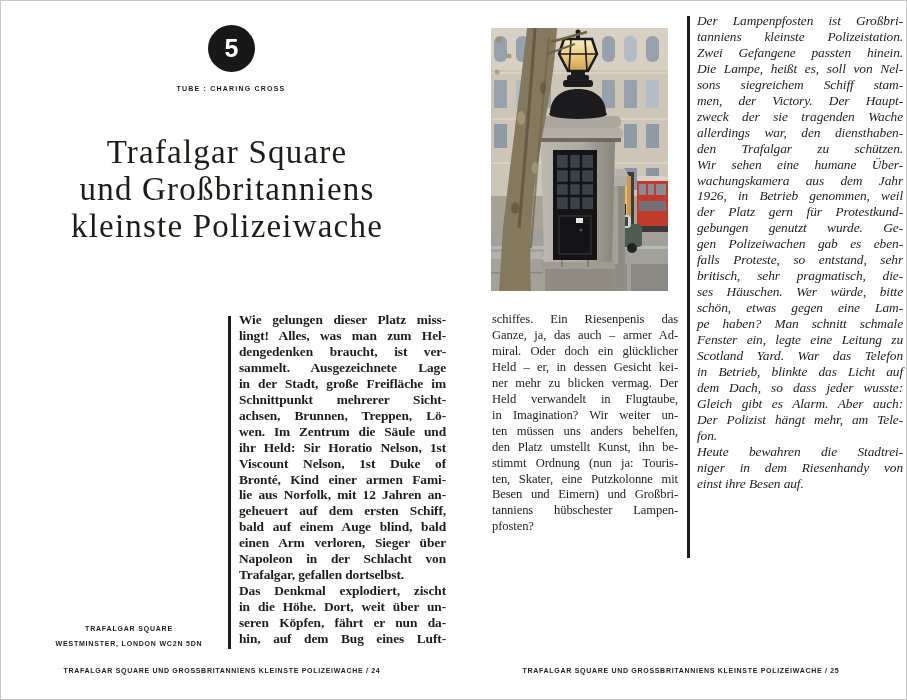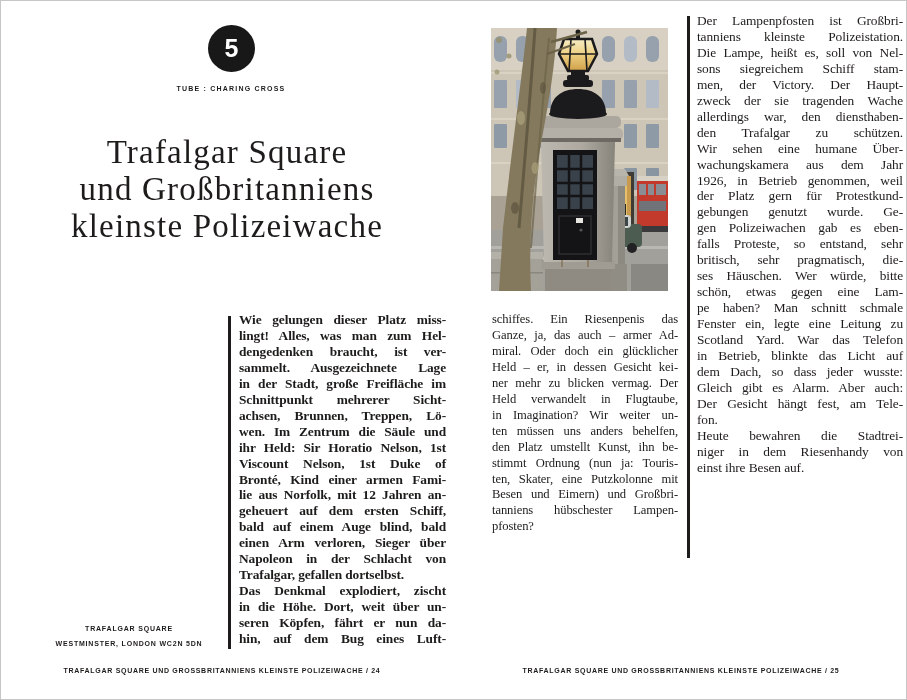--- a/index.html
+++ b/index.html
@@ -35,21 +35,21 @@
   .vrule.right-col{left:686px; top:15px; height:542px;}
   .body-col{position:absolute;}
   .body-col .line{
     font-size:13.4px; line-height:15.95px; letter-spacing:-0.1px;
     text-align:justify; text-align-last:justify; white-space:nowrap;
   }
   .body-col .line.end{text-align-last:left;}
   .body-col.col-a{left:238px; top:311px; width:207px;font-weight:bold;}
   .body-col.col-b{left:491px; top:311px; width:186px;}
   .body-col.col-b .line{font-size:12.6px; letter-spacing:-0.1px;}
-  .body-col.col-c{left:696px; top:12px; width:206px;}
+  .body-col.col-c{left:696px; top:12px; width:206px;font-style:italic;}
   .address{
     position:absolute; left:28px; top:620px; width:200px; text-align:center;
     font-family:"Liberation Sans", sans-serif; font-weight:bold; font-size:7px;
     letter-spacing:0.8px; line-height:15px; white-space:nowrap;
   }
   .footer{
     position:absolute; top:666px; width:400px; text-align:center;
     font-family:"Liberation Sans", sans-serif; font-weight:bold; font-size:7px;
     letter-spacing:0.7px; white-space:nowrap;
   }
@@ -297,20 +297,21 @@
           <div class="line">Besen und Eimern) und Großbri-</div>
           <div class="line">tanniens hübschester Lampen-</div>
           <div class="line end">pfosten?</div>
         </div>
       </div>
     <div class="vrule right-col"></div>
     <div class="body-col col-c">
         <div class="para">
           <div class="line">Der Lampenpfosten ist Großbri-</div>
           <div class="line">tanniens kleinste Polizeistation.</div>
+          <div class="line">Zwei Gefangene passten hinein.</div>
           <div class="line">Die Lampe, heißt es, soll von Nel-</div>
           <div class="line">sons siegreichem Schiff stam-</div>
           <div class="line">men, der Victory. Der Haupt-</div>
           <div class="line">zweck der sie tragenden Wache</div>
           <div class="line">allerdings war, den diensthaben-</div>
           <div class="line">den Trafalgar zu schützen.</div>
           <div class="line">Wir sehen eine humane Über-</div>
           <div class="line">wachungskamera aus dem Jahr</div>
           <div class="line">1926, in Betrieb genommen, weil</div>
           <div class="line">der Platz gern für Protestkund-</div>
@@ -319,21 +320,21 @@
           <div class="line">falls Proteste, so entstand, sehr</div>
           <div class="line">britisch, sehr pragmatisch, die-</div>
           <div class="line">ses Häuschen. Wer würde, bitte</div>
           <div class="line">schön, etwas gegen eine Lam-</div>
           <div class="line">pe haben? Man schnitt schmale</div>
           <div class="line">Fenster ein, legte eine Leitung zu</div>
           <div class="line">Scotland Yard. War das Telefon</div>
           <div class="line">in Betrieb, blinkte das Licht auf</div>
           <div class="line">dem Dach, so dass jeder wusste:</div>
           <div class="line">Gleich gibt es Alarm. Aber auch:</div>
-          <div class="line">Der Gesicht hängt fest, am Tele-</div>
+          <div class="line">Der Polizist hängt mehr, am Tele-</div>
           <div class="line end">fon.</div>
         </div>
         <div class="para">
           <div class="line">Heute bewahren die Stadtrei-</div>
           <div class="line">niger in dem Riesenhandy von</div>
           <div class="line end">einst ihre Besen auf.</div>
         </div>
       </div>
     <div class="footer fr">TRAFALGAR SQUARE UND GROSSBRITANNIENS KLEINSTE POLIZEIWACHE / 25</div>
   </div>

